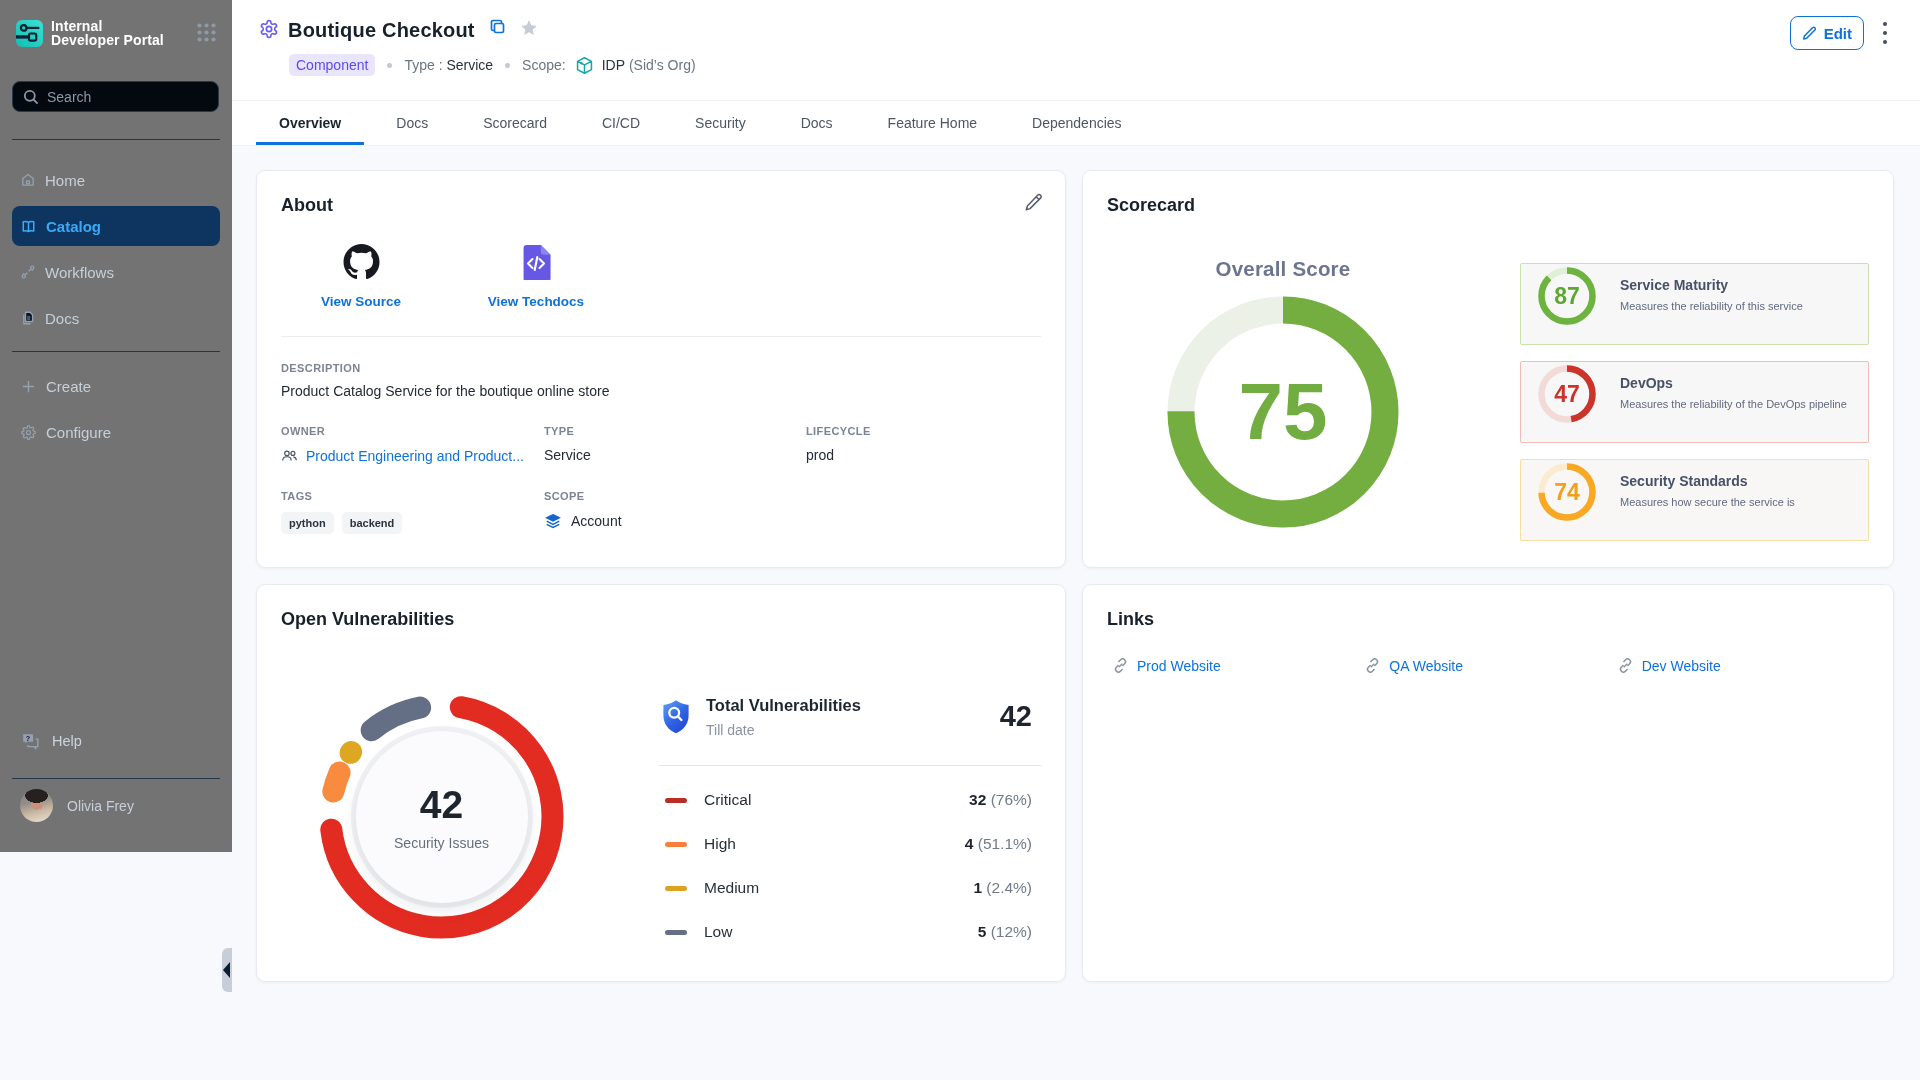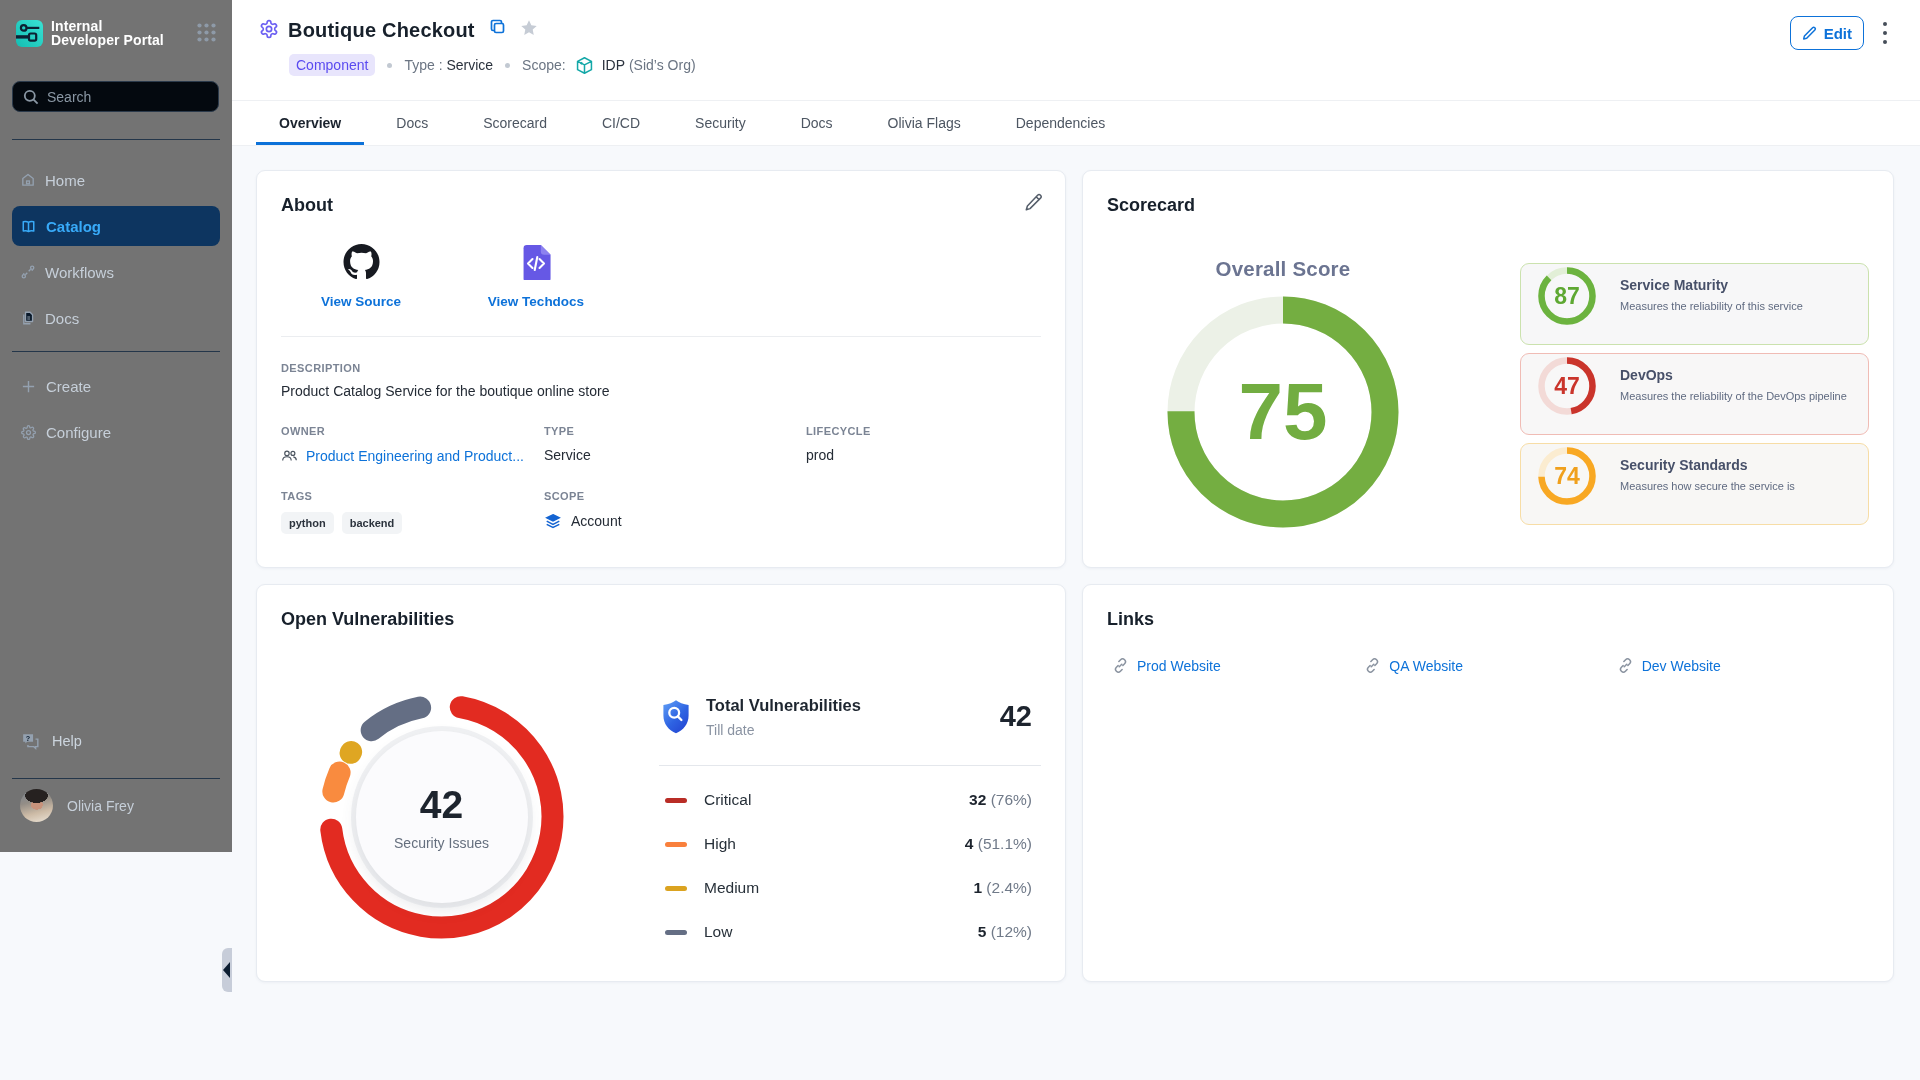--- a/index.html
+++ b/index.html
@@ -69,21 +69,21 @@
 .chip { display:inline-block; background:#f2f4f6; border-radius:5px; color:#2c333d; font-weight:700; font-size:11px; padding:5px 8px; margin-right:8px; }
 .pencil-btn { position:absolute; right:22px; top:22px; }
 
 
 .score-flex { display:flex; }
 .overall { width:352px; text-align:center; flex:none; }
 .overall h3 { color:#6b7491; font-size:20.5px; font-weight:700; margin-top:41px; letter-spacing:.2px; }
 .donut-wrap { position:relative; width:232px; height:232px; margin:15px auto 0; }
 .donut-num { position:absolute; inset:0; display:flex; align-items:center; justify-content:center; font-size:80px; font-weight:700; color:#72ad41; }
 .mini-cards { margin-left:61px; margin-top:47px; width:350px; }
-.mini { border-radius:9px; padding:0 14px 16px 17px; display:flex; align-items:center; height:82px; margin-bottom:8px; background:#f7f7f8; }
+.mini { border-radius:2px; padding:0 14px 16px 17px; display:flex; align-items:center; height:82px; margin-bottom:16px; background:#f7f7f8; }
 .mini.green { border:1.5px solid #cbe2ae; }
 .mini.red { border:1.5px solid #f0bcb5; background:#f8f7f7; }
 .mini.yellow { border:1.5px solid #f7dda6; background:#f8f7f5; }
 .mini-ring { position:relative; width:58px; height:58px; flex:none; }
 .mini-ring .num { position:absolute; inset:0; display:flex; align-items:center; justify-content:center; font-size:23px; font-weight:700; }
 .mini-txt { margin-left:24px; align-self:flex-start; margin-top:13px; }
 .mini-txt .t { font-size:14px; font-weight:700; color:#475069; }
 .mini-txt .s { font-size:11px; color:#5f6a80; margin-top:7px; white-space:nowrap; }
 
 
@@ -235,21 +235,21 @@
         </div>
     </div>
   </div>
   <div class="tabs">
     <div class="tab active">Overview</div>
     <div class="tab">Docs</div>
     <div class="tab">Scorecard</div>
     <div class="tab">CI/CD</div>
     <div class="tab">Security</div>
     <div class="tab">Docs</div>
-    <div class="tab">Olivia Flags</div>
+    <div class="tab">Feature Home</div>
     <div class="tab">Dependencies</div>
   </div>
 
   <div class="content">
 
     <div class="card">
       <h2>About</h2>
       <svg class="pencil-btn" width="19" height="19" viewBox="0 0 19 19" fill="none" stroke="#555e6a" stroke-width="1.5">
           <path d="M13.6 2.2 a2 2 0 0 1 2.9 2.9 L6 15.6 L2.3 16.7 L3.4 13 Z M12.2 3.8 L15 6.6" stroke-linejoin="round"></path>
         </svg>

